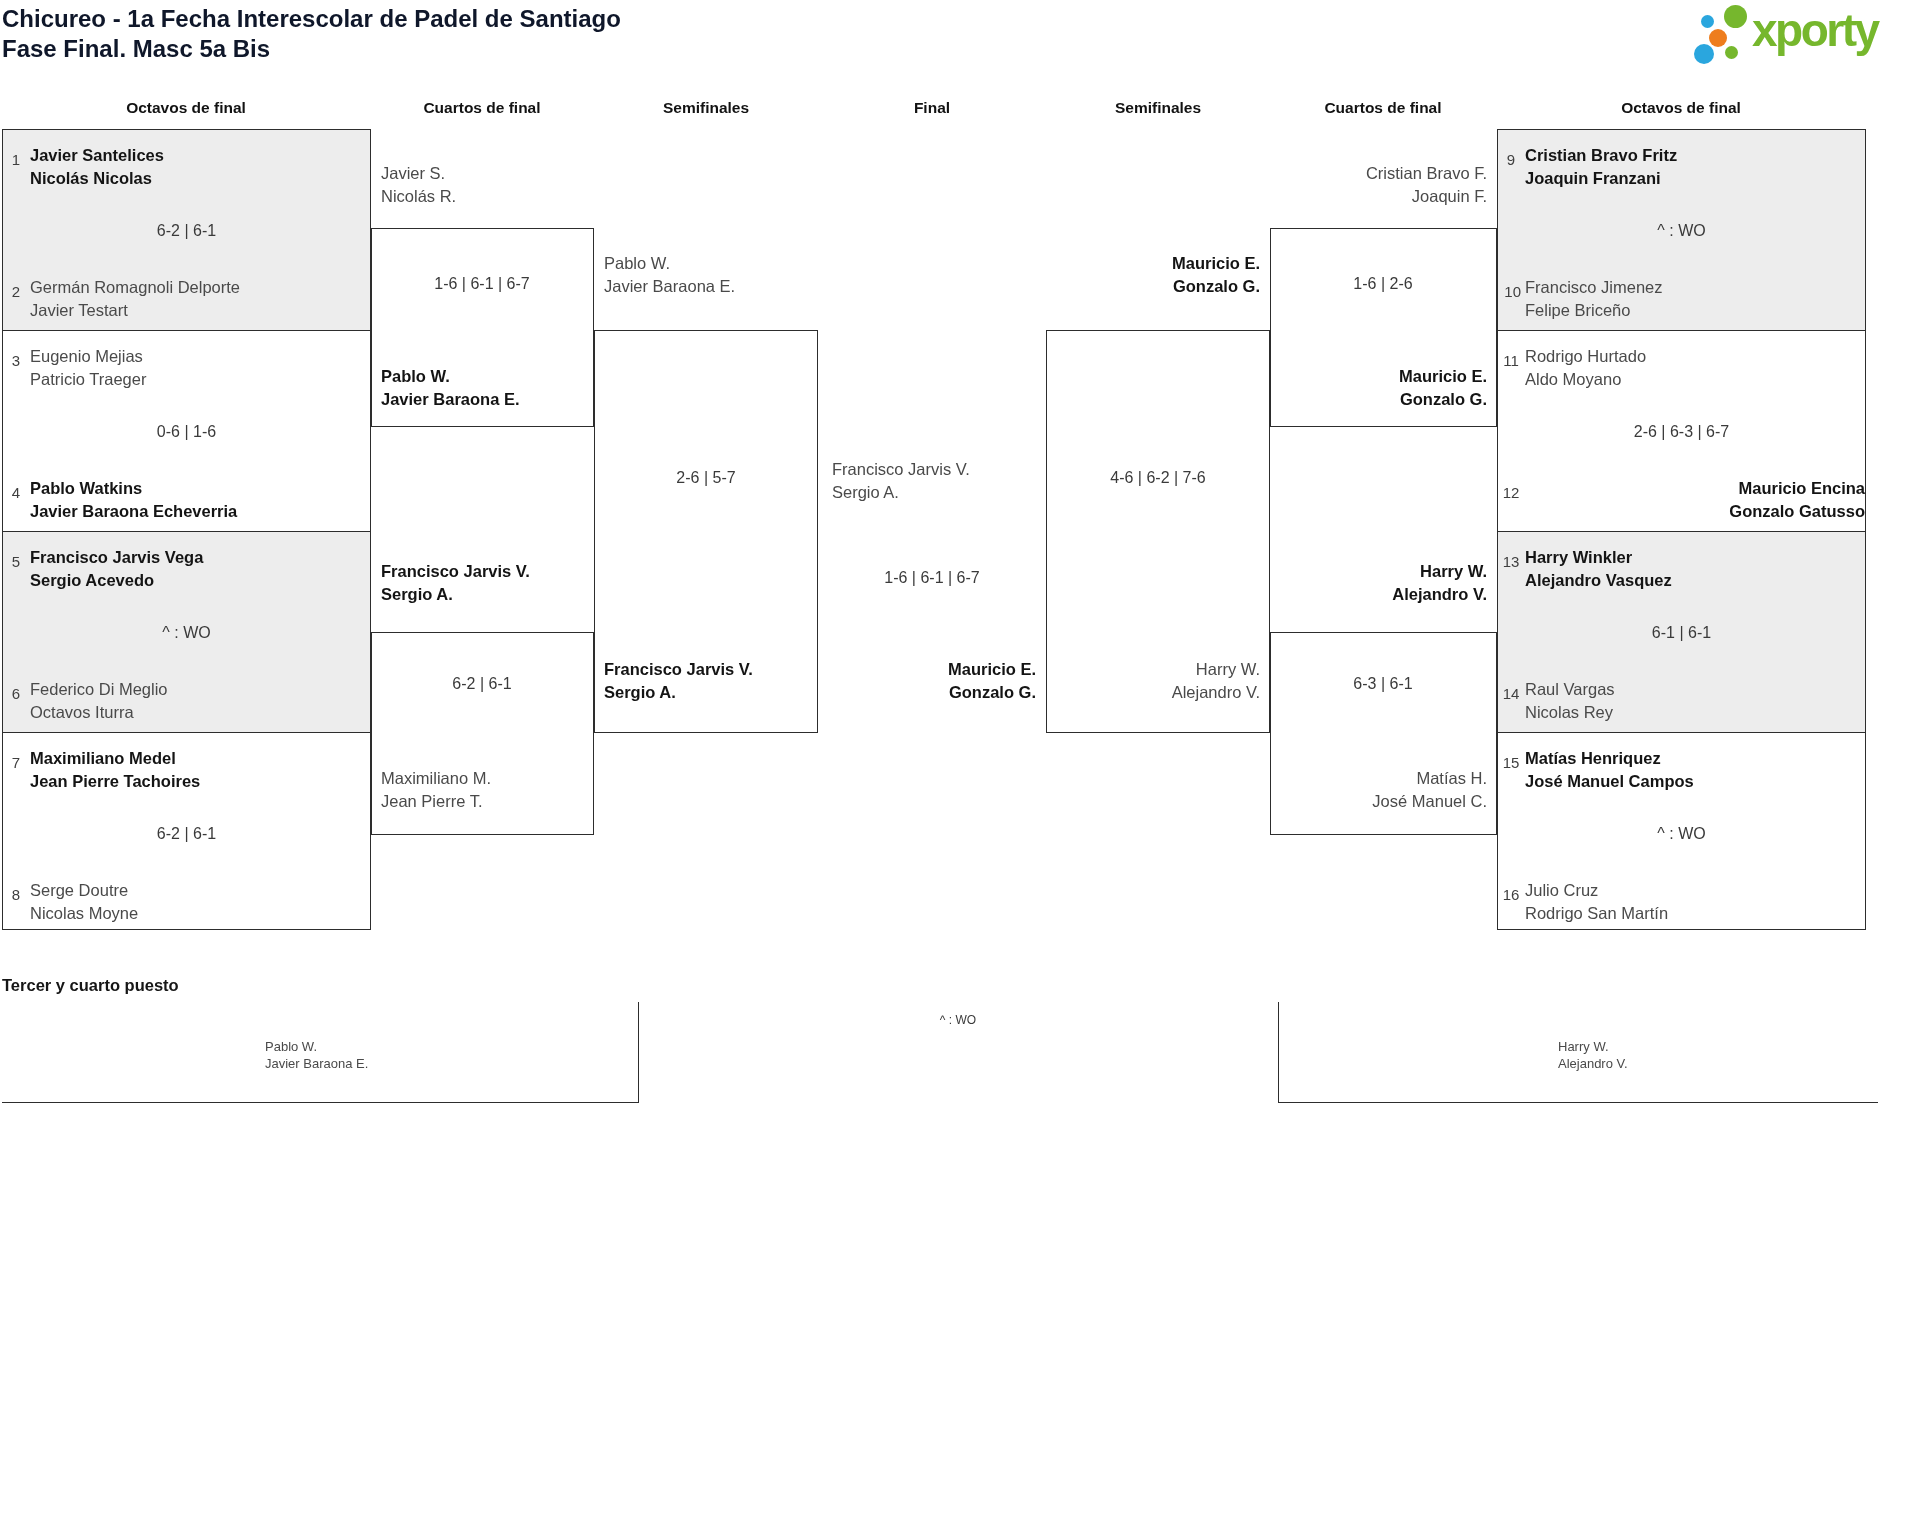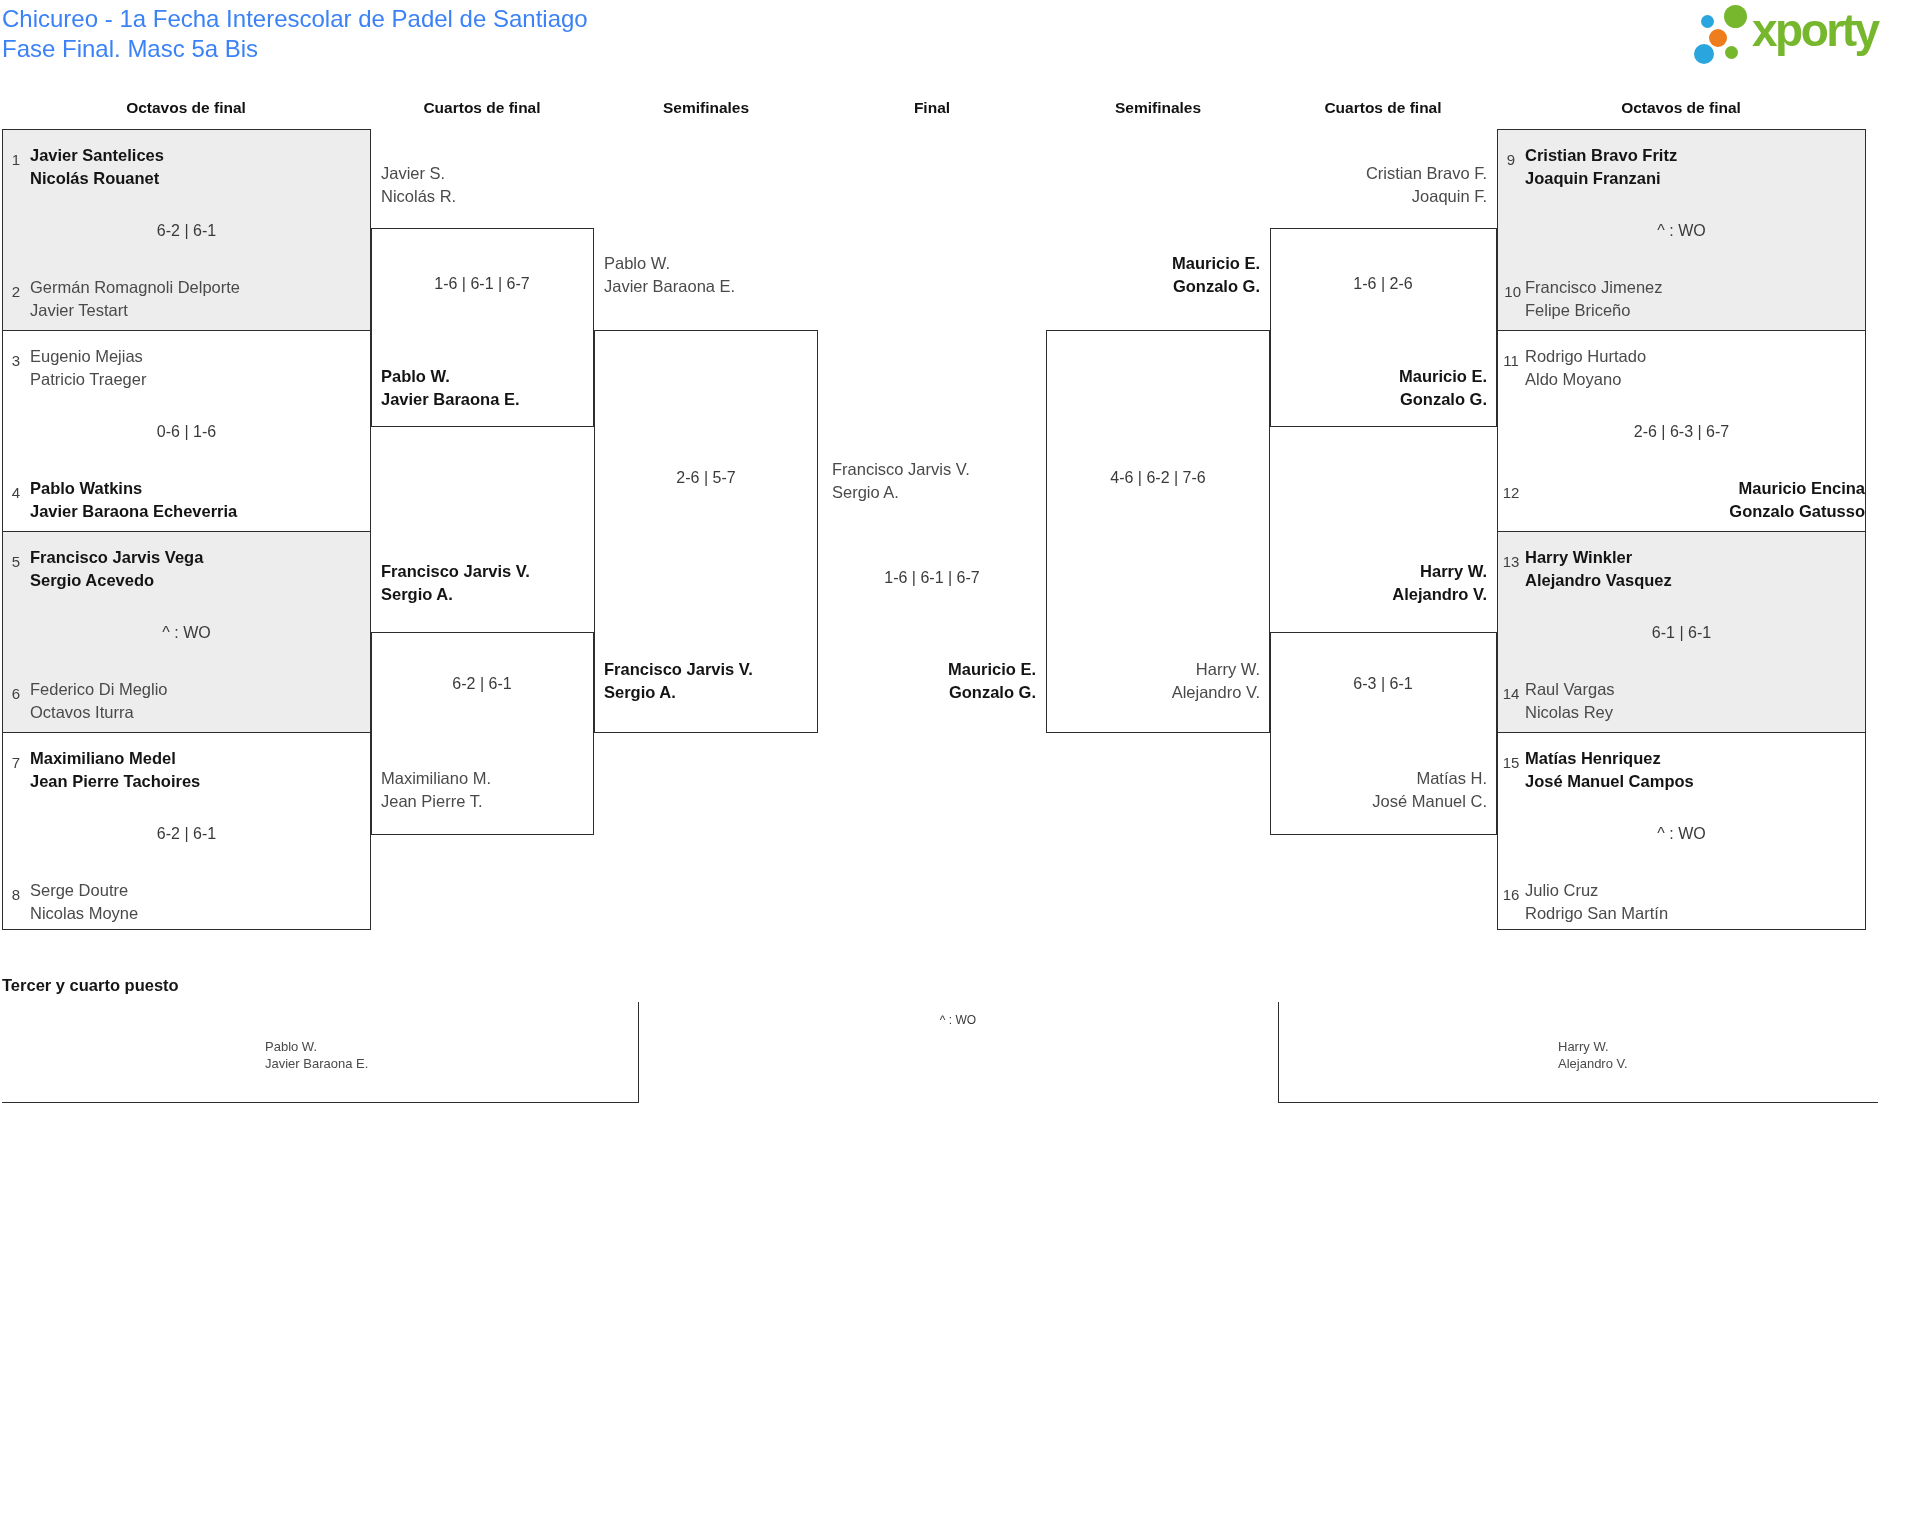--- a/index.html
+++ b/index.html
@@ -1,19 +1,19 @@
 <!DOCTYPE html>
 <html><head>
 <meta charset="utf-8">
 <style>
   html,body{margin:0;padding:0;background:#ffffff;}
   .canvas{position:relative;width:1920px;height:1535px;background:#ffffff;
           font-family:"Liberation Sans",sans-serif;overflow:hidden;}
-  .title{position:absolute;left:2px;top:4px;font-size:24px;font-weight:400;
-         line-height:30px;color:#3b82f6;}
+  .title{position:absolute;left:2px;top:4px;font-size:24px;font-weight:700;
+         line-height:30px;color:#0f172a;}
   .hdr{position:absolute;top:99px;width:240px;text-align:center;
        font-size:15.5px;font-weight:700;color:#121212;}
   .box{position:absolute;box-sizing:border-box;border:1.5px solid #2d2d2d;background:#ffffff;}
   .tp-line{background:transparent;border:none;}
   .pair{position:absolute;white-space:nowrap;font-size:16.5px;line-height:22.5px;color:#4a4a4a;}
   .pair.w{font-weight:700;color:#141414;}
   .pair.small{font-size:13px;line-height:17px;color:#4a4a4a;}
   .seed{position:absolute;width:20px;text-align:center;font-size:15px;line-height:16px;color:#3f3f3f;}
   .score{position:absolute;text-align:center;font-size:16px;line-height:20px;
          color:#3a3a3a;white-space:nowrap;}
@@ -49,21 +49,21 @@
       <div class="hdr" style="left: 362px;">Cuartos de final</div>
       <div class="hdr" style="left: 586px;">Semifinales</div>
       <div class="hdr" style="left: 812px;">Final</div>
       <div class="hdr" style="left: 1038px;">Semifinales</div>
       <div class="hdr" style="left: 1263px;">Cuartos de final</div>
       <div class="hdr" style="left: 1561px;">Octavos de final</div>
       <div class="box" style="left: 2px; top: 129px; width: 369px; height: 202px; background: rgb(237, 237, 237);"></div>
       <div class="seed" style="left: 6px; top: 152px;">1</div>
       <div class="pair w" style="top: 144px; width: 340px; left: 30px;">
         <div>Javier Santelices</div>
-        <div>Nicolás Rouanet</div>
+        <div>Nicolás Nicolas</div>
       </div>
       <div class="score" style="left: 76.5px; width: 220px; top: 221px;">6-2 | 6-1</div>
       <div class="seed" style="left: 6px; top: 284px;">2</div>
       <div class="pair" style="top: 276px; width: 340px; left: 30px;">
         <div>Germán Romagnoli Delporte</div>
         <div>Javier Testart</div>
       </div>
       <div class="box" style="left: 2px; top: 330px; width: 369px; height: 202px; background: rgb(255, 255, 255);"></div>
       <div class="seed" style="left: 6px; top: 353px;">3</div>
       <div class="pair" style="top: 345px; width: 340px; left: 30px;">

